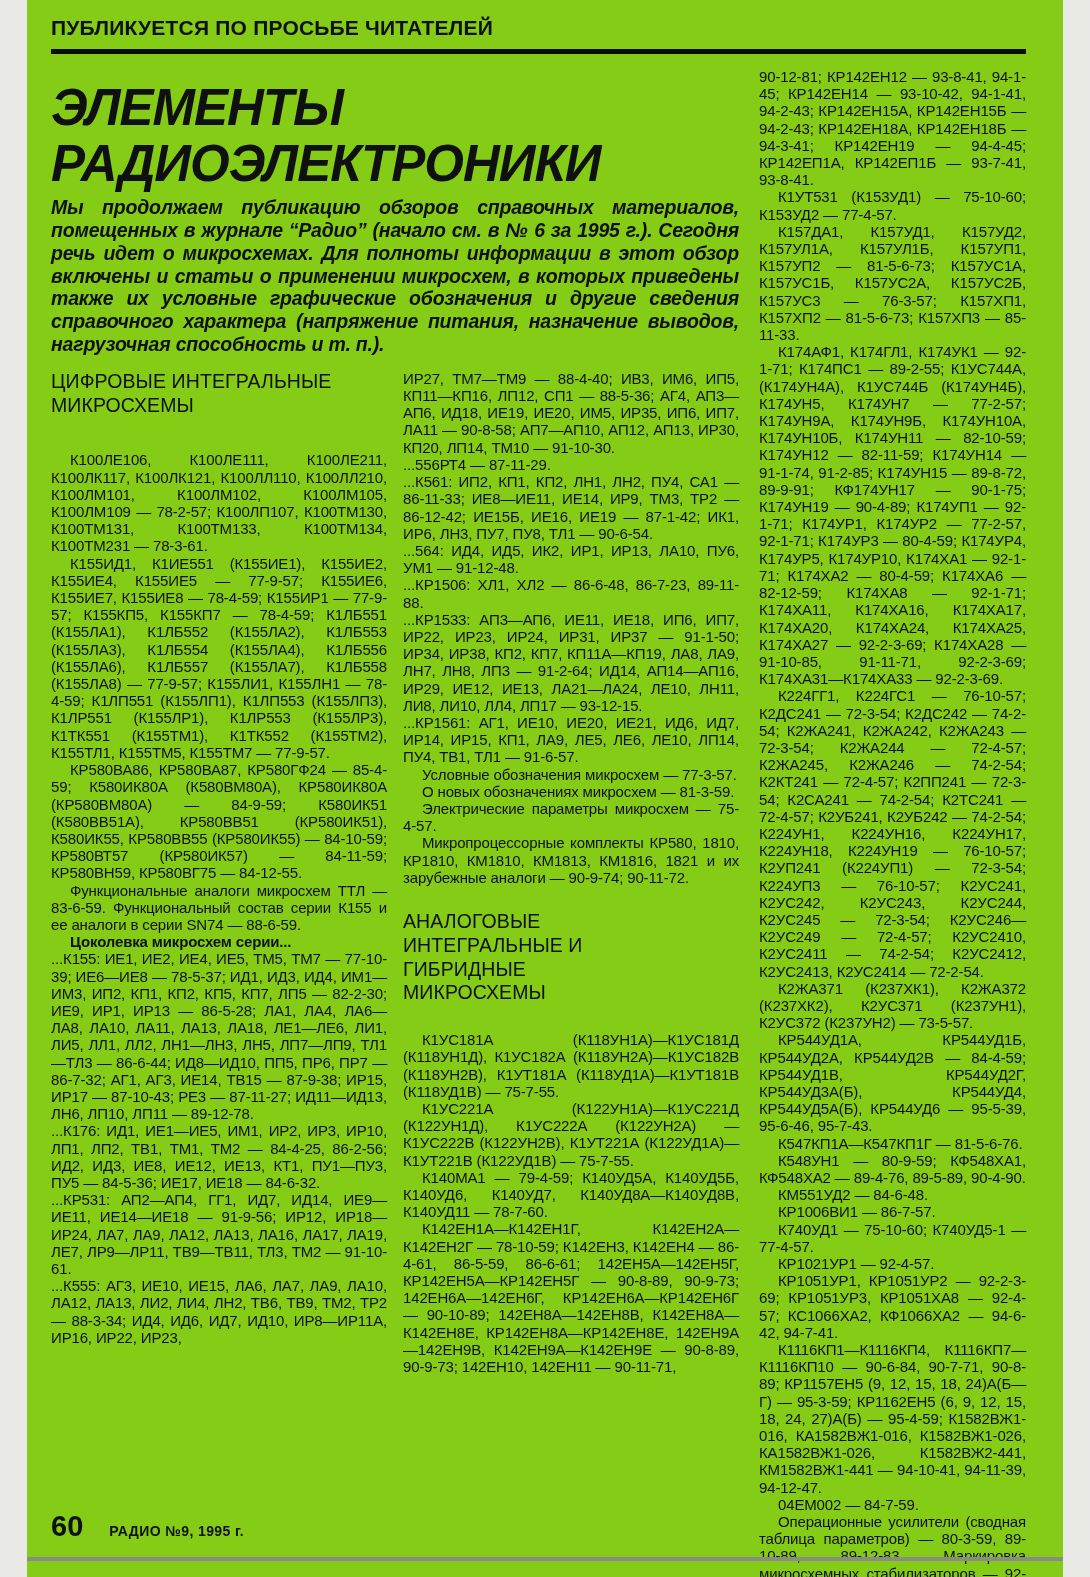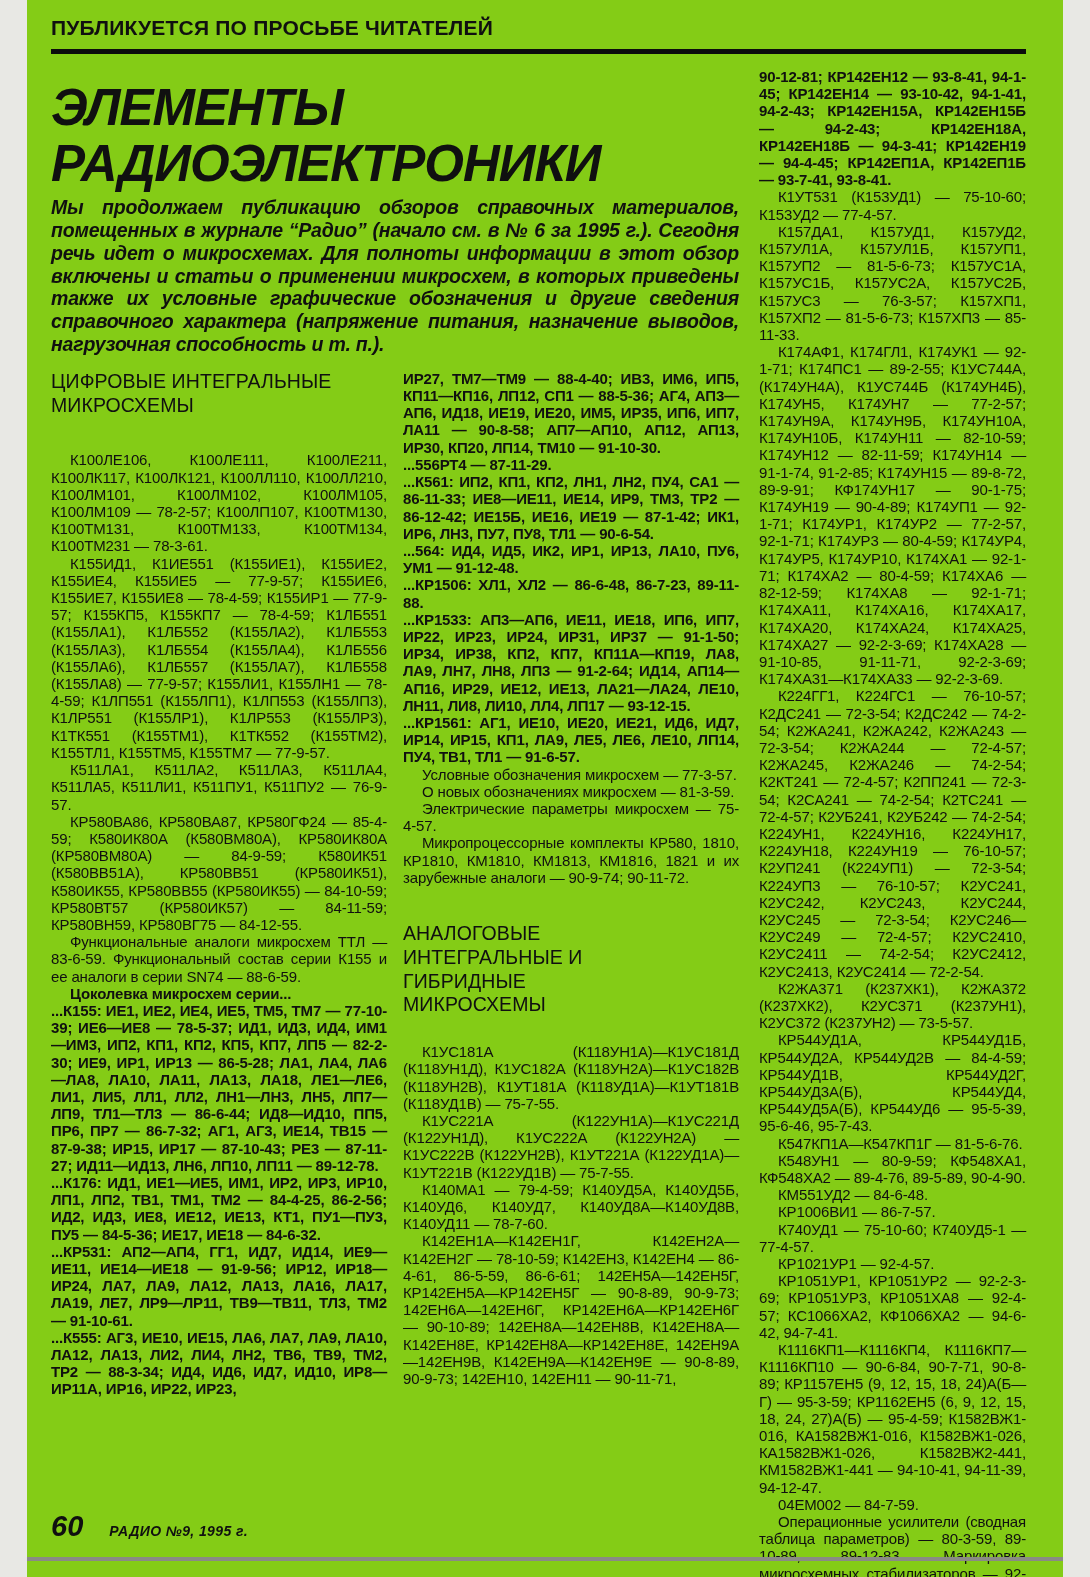--- a/index.html
+++ b/index.html
@@ -29,31 +29,31 @@
   .intro {
     margin-top:4px;
     font-size:19.5px; line-height:1.17; font-weight:bold; font-style:italic;
     text-align:justify; letter-spacing:-0.2px;
   }
   .left-cols { display:flex; gap:16px; margin-top:14px; }
   .sec-h {
     font-size:19.5px; line-height:1.22; font-weight:normal;
     margin-bottom:34px; letter-spacing:0.1px;
   }
-  .sec-h.analog { margin-top:36px; margin-bottom:26px; width:230px; }
+  .sec-h.analog { margin-top:24px; margin-bottom:26px; width:230px; }
   .p {
     font-size:15px; line-height:17.2px; text-align:justify;
     text-indent:19px; letter-spacing:-0.15px;
   }
-  .p.cont { text-indent:0;font-weight:bold; }
+  .p.cont { text-indent:0; }
   .p.bold { font-weight:bold; }
   .endsq { float:right; font-size:15px; line-height:17.2px; }
   .footer {
     position:absolute; left:24px; bottom:34px;
-    display:flex; align-items:baseline; gap:26px;font-style:italic;
+    display:flex; align-items:baseline; gap:26px;
   }
   .pageno { font-size:29px; font-weight:bold; }
   .issue { font-size:14px; font-weight:bold; letter-spacing:0.4px; }
   .bottom-rule {
     position:absolute; left:0; bottom:16px;
     width:100%; height:4px; background:#8a8a86;
   }
 </style>
 </head>
 <body>
@@ -71,21 +71,20 @@
         <span>РАДИОЭЛЕКТРОНИКИ</span>
       </h1>
       <p class="intro">Мы продолжаем публикацию обзоров справочных материалов, помещенных в журнале “Радио” (начало см. в № 6 за 1995 г.). Сегодня речь идет о микросхемах. Для полноты информации в этот обзор включены и статьи о применении микросхем, в которых приведены также их условные графические обозначения и другие сведения справочного характера (напряжение питания, назначение выводов, нагрузочная способность и т. п.).</p>
 
       <div class="left-cols">
 
         <div class="col">
           <h2 class="sec-h">ЦИФРОВЫЕ ИНТЕГРАЛЬНЫЕ МИКРОСХЕМЫ</h2>
           <p class="p">К100ЛЕ106, К100ЛЕ111, К100ЛЕ211, К100ЛК117, К100ЛК121, К100ЛЛ110, К100ЛЛ210, К100ЛМ101, К100ЛМ102, К100ЛМ105, К100ЛМ109 — 78-2-57; К100ЛП107, К100ТМ130, К100ТМ131, К100ТМ133, К100ТМ134, К100ТМ231 — 78-3-61.</p>
           <p class="p">К155ИД1, К1ИЕ551 (К155ИЕ1), К155ИЕ2, К155ИЕ4, К155ИЕ5 — 77-9-57; К155ИЕ6, К155ИЕ7, К155ИЕ8 — 78-4-59; К155ИР1 — 77-9-57; К155КП5, К155КП7 — 78-4-59; К1ЛБ551 (К155ЛА1), К1ЛБ552 (К155ЛА2), К1ЛБ553 (К155ЛА3), К1ЛБ554 (К155ЛА4), К1ЛБ556 (К155ЛА6), К1ЛБ557 (К155ЛА7), К1ЛБ558 (К155ЛА8) — 77-9-57; К155ЛИ1, К155ЛН1 — 78-4-59; К1ЛП551 (К155ЛП1), К1ЛП553 (К155ЛП3), К1ЛР551 (К155ЛР1), К1ЛР553 (К155ЛР3), К1ТК551 (К155ТМ1), К1ТК552 (К155ТМ2), К155ТЛ1, К155ТМ5, К155ТМ7 — 77-9-57.</p>
-          <p class="p">К511ЛА1, К511ЛА2, К511ЛА3, К511ЛА4, К511ЛА5, К511ЛИ1, К511ПУ1, К511ПУ2 — 76-9-57.</p>
           <p class="p">КР580ВА86, КР580ВА87, КР580ГФ24 — 85-4-59; К580ИК80А (К580ВМ80А), КР580ИК80А (КР580ВМ80А) — 84-9-59; К580ИК51 (К580ВВ51А), КР580ВВ51 (КР580ИК51), К580ИК55, КР580ВВ55 (КР580ИК55) — 84-10-59; КР580ВТ57 (КР580ИК57) — 84-11-59; КР580ВН59, КР580ВГ75 — 84-12-55.</p>
           <p class="p">Функциональные аналоги микросхем ТТЛ — 83-6-59. Функциональный состав серии К155 и ее аналоги в серии SN74 — 88-6-59.</p>
           <p class="p bold">Цоколевка микросхем серии...</p>
           <p class="p cont">...К155: ИЕ1, ИЕ2, ИЕ4, ИЕ5, ТМ5, ТМ7 — 77-10-39; ИЕ6—ИЕ8 — 78-5-37; ИД1, ИД3, ИД4, ИМ1—ИМ3, ИП2, КП1, КП2, КП5, КП7, ЛП5 — 82-2-30; ИЕ9, ИР1, ИР13 — 86-5-28; ЛА1, ЛА4, ЛА6—ЛА8, ЛА10, ЛА11, ЛА13, ЛА18, ЛЕ1—ЛЕ6, ЛИ1, ЛИ5, ЛЛ1, ЛЛ2, ЛН1—ЛН3, ЛН5, ЛП7—ЛП9, ТЛ1—ТЛ3 — 86-6-44; ИД8—ИД10, ПП5, ПР6, ПР7 — 86-7-32; АГ1, АГ3, ИЕ14, ТВ15 — 87-9-38; ИР15, ИР17 — 87-10-43; РЕ3 — 87-11-27; ИД11—ИД13, ЛН6, ЛП10, ЛП11 — 89-12-78.</p>
           <p class="p cont">...К176: ИД1, ИЕ1—ИЕ5, ИМ1, ИР2, ИР3, ИР10, ЛП1, ЛП2, ТВ1, ТМ1, ТМ2 — 84-4-25, 86-2-56; ИД2, ИД3, ИЕ8, ИЕ12, ИЕ13, КТ1, ПУ1—ПУ3, ПУ5 — 84-5-36; ИЕ17, ИЕ18 — 84-6-32.</p>
           <p class="p cont">...КР531: АП2—АП4, ГГ1, ИД7, ИД14, ИЕ9—ИЕ11, ИЕ14—ИЕ18 — 91-9-56; ИР12, ИР18—ИР24, ЛА7, ЛА9, ЛА12, ЛА13, ЛА16, ЛА17, ЛА19, ЛЕ7, ЛР9—ЛР11, ТВ9—ТВ11, ТЛ3, ТМ2 — 91-10-61.</p>
           <p class="p cont">...К555: АГ3, ИЕ10, ИЕ15, ЛА6, ЛА7, ЛА9, ЛА10, ЛА12, ЛА13, ЛИ2, ЛИ4, ЛН2, ТВ6, ТВ9, ТМ2, ТР2 — 88-3-34; ИД4, ИД6, ИД7, ИД10, ИР8—ИР11А, ИР16, ИР22, ИР23,</p>
         </div>
 
         <div class="col">

